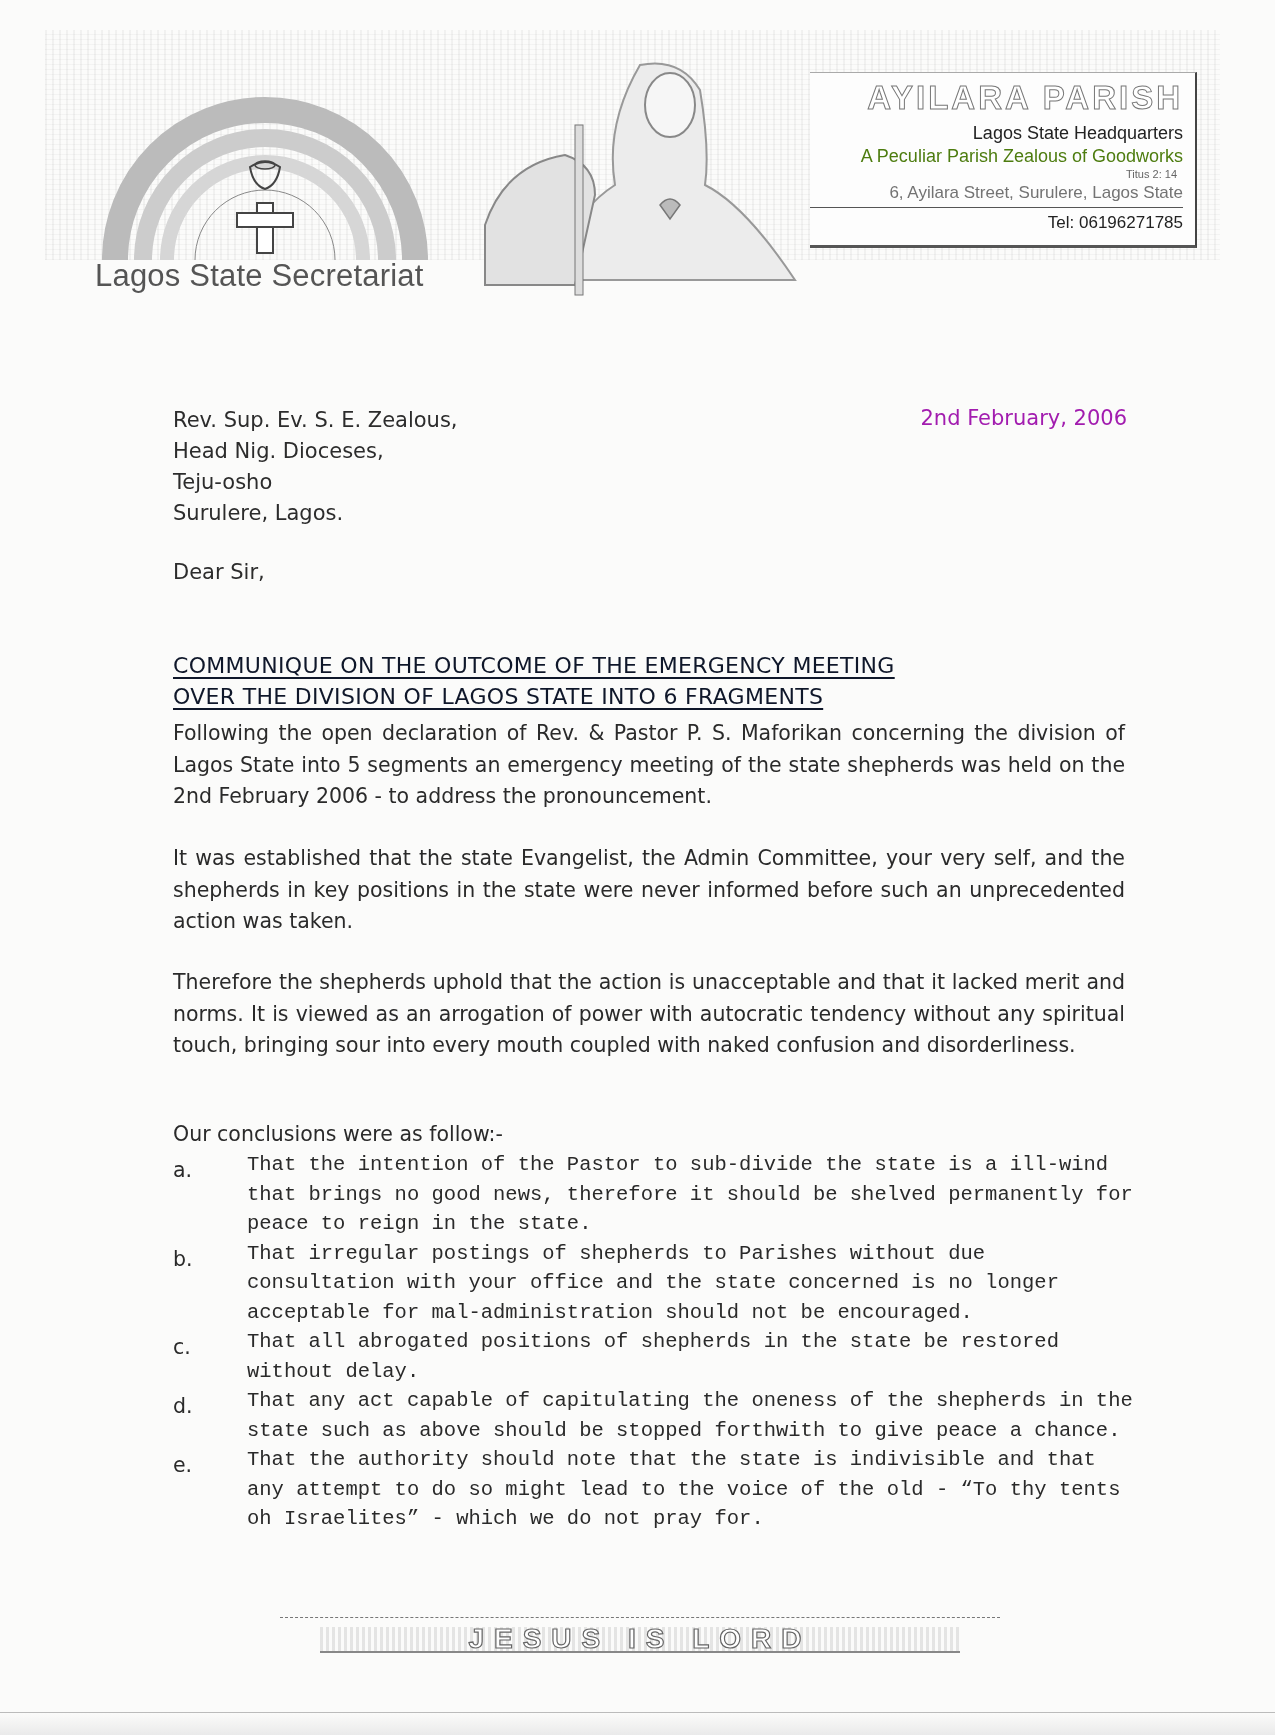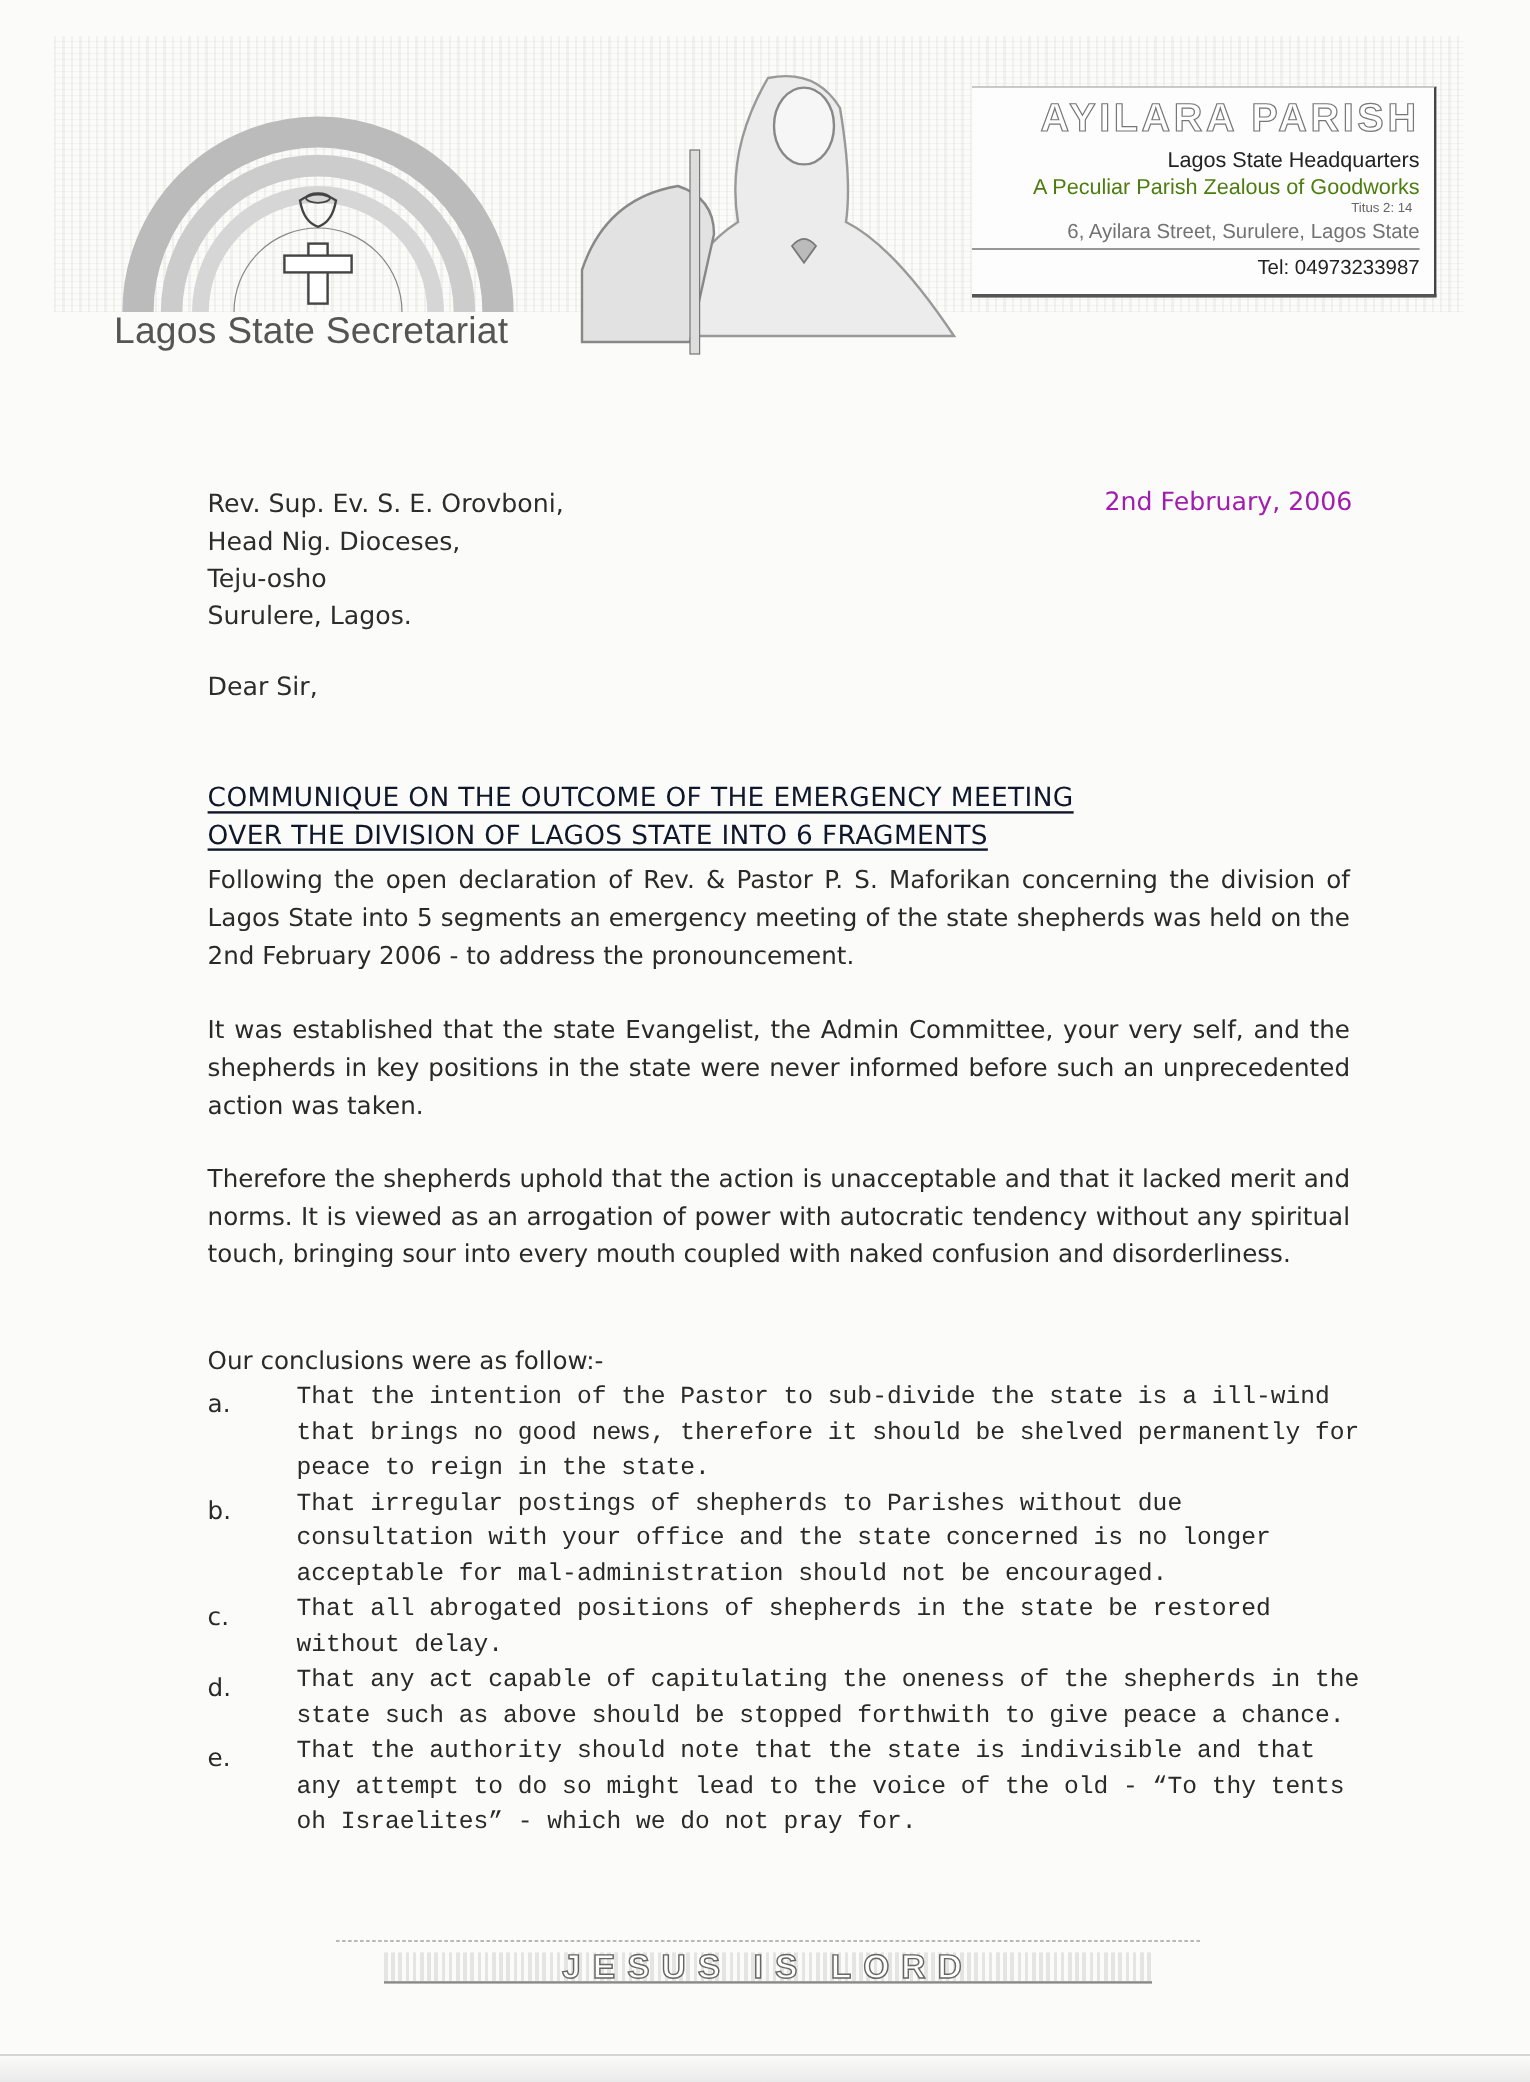--- a/index.html
+++ b/index.html
@@ -105,28 +105,28 @@
     </svg>
   </div>
 
   <div class="parish-box">
     <div class="parish-name">AYILARA PARISH</div>
     <div class="parish-hq">Lagos State Headquarters</div>
     <div class="parish-motto">A Peculiar Parish Zealous of Goodworks</div>
     <div class="parish-verse">Titus 2: 14</div>
     <div class="parish-address">6, Ayilara Street, Surulere, Lagos State</div>
     <div class="parish-rule"></div>
-    <div class="parish-tel">Tel: 04973233987</div>
+    <div class="parish-tel">Tel: 06196271785</div>
   </div>
 </div>
 
 <div class="date">2nd February, 2006</div>
 
 <div class="recipient">
-  <div>Rev. Sup. Ev. S. E. Orovboni,</div>
+  <div>Rev. Sup. Ev. S. E. Zealous,</div>
   <div>Head Nig. Dioceses,</div>
   <div>Teju-osho</div>
   <div>Surulere, Lagos.</div>
 </div>
 
 <div class="salutation">Dear Sir,</div>
 
 <div class="subject">
   <div>COMMUNIQUE ON THE OUTCOME OF THE EMERGENCY MEETING</div>
   <div>OVER THE DIVISION OF LAGOS STATE INTO 6 FRAGMENTS</div>

